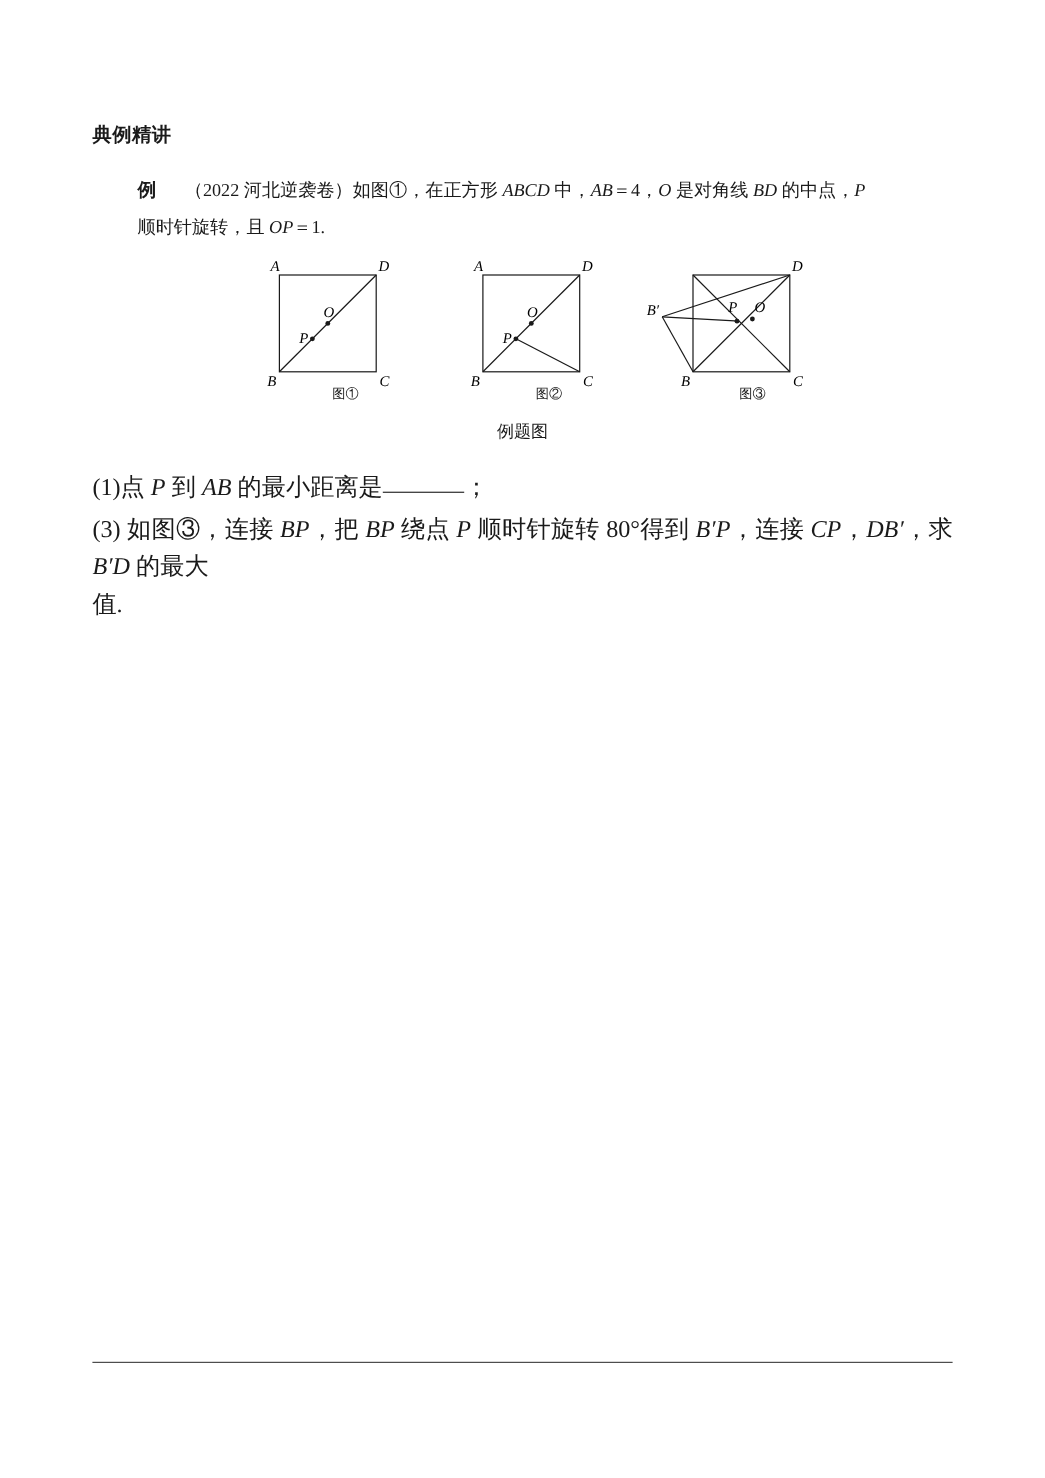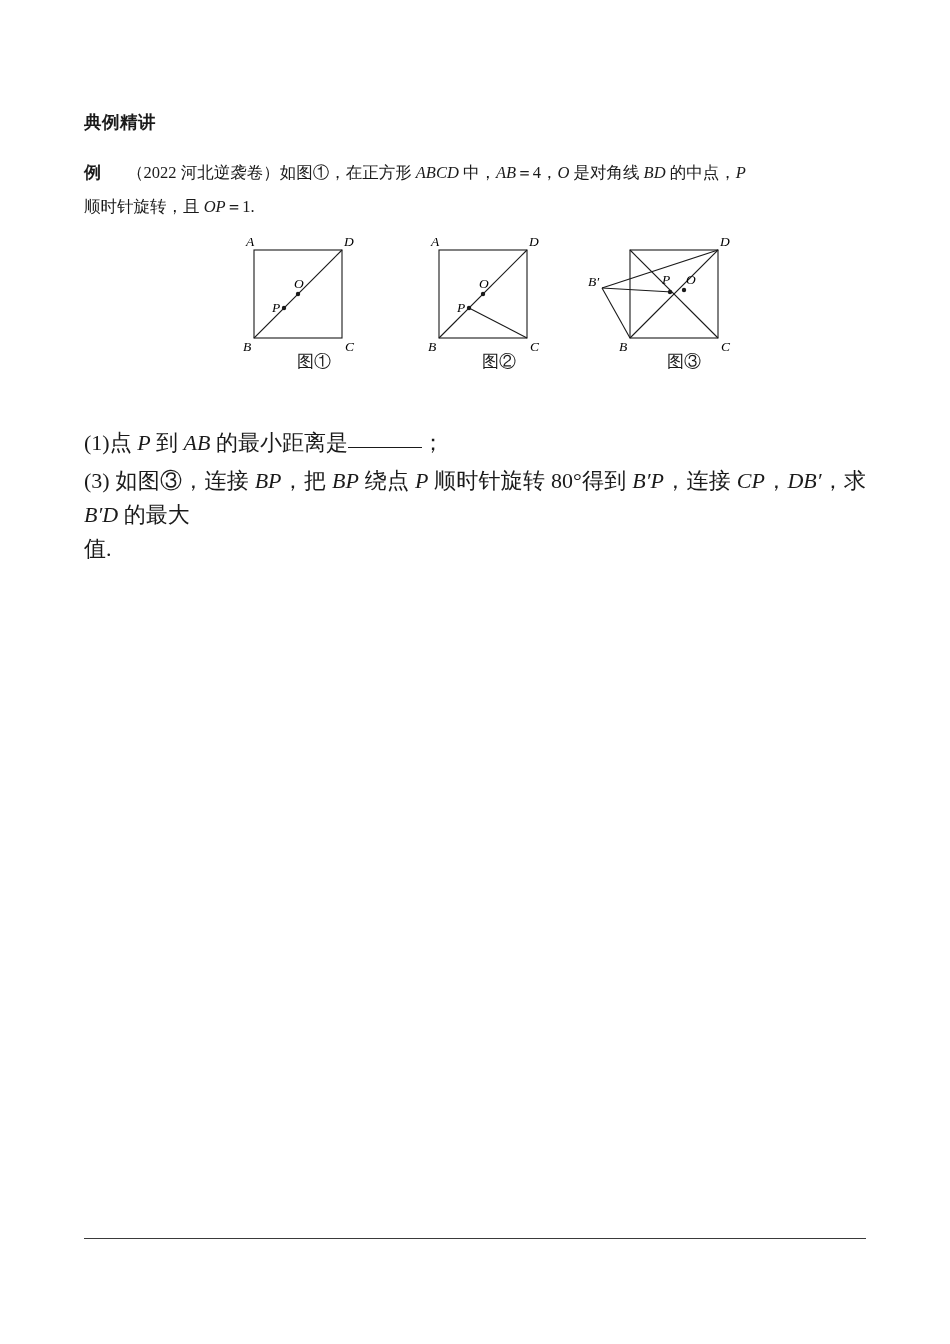--- a/index.html
+++ b/index.html
@@ -32,20 +32,21 @@
     font-family: "Liberation Sans", sans-serif;
     font-weight: bold;
     font-size: 17.5px;
     letter-spacing: 0.5px;
     margin: 0 0 22px 0;
   }
   .problem-block {
     font-size: 16.5px;
     line-height: 34px;
     text-align: justify;
+    margin-left: 41px;
   }
   .ex-label {
     font-family: "Liberation Sans", sans-serif;
     font-weight: bold;
     font-size: 17px;
     margin-right: 26px;
   }
   .mi {
     font-family: "Liberation Serif", serif;
     font-style: italic;
@@ -61,21 +62,21 @@
     top: 0;
     width: 200px;
     height: 130px;
   }
   .fig svg { display: block; }
   .fig-caption {
     position: absolute;
     top: 118px;
     width: 200px;
     text-align: center;
-    font-size: 17px;
+    font-size: 12px;
   }
   #fig1 { left: 130px; }
   #fig2 { left: 315px; }
   #fig3 { left: 500px; }
   .figures-caption {
     position: absolute;
     top: 150px;
     left: 0;
     width: 782px;
     text-align: center;
@@ -174,20 +175,21 @@
           <text class="lbl" x="4" y="54">B′</text>
           <text class="lbl" x="136" y="14">D</text>
           <text class="lbl" x="35" y="119">B</text>
           <text class="lbl" x="137" y="119">C</text>
           <text class="lbl" x="102" y="52">O</text>
           <text class="lbl" x="78" y="52">P</text>
         </svg>
         <div class="fig-caption">图③</div>
       </div>
 
+      <div class="figures-caption">例题图</div>
     </div>
 
     <div class="questions">
 
       <div class="q">
         <span>(1)</span><span>点 </span><span class="mi">P</span><span> 到 </span><span class="mi">AB</span><span> 的最小距离是</span><span class="blank-line"></span><span>；</span>
       </div>
 
 
       <div class="q">

